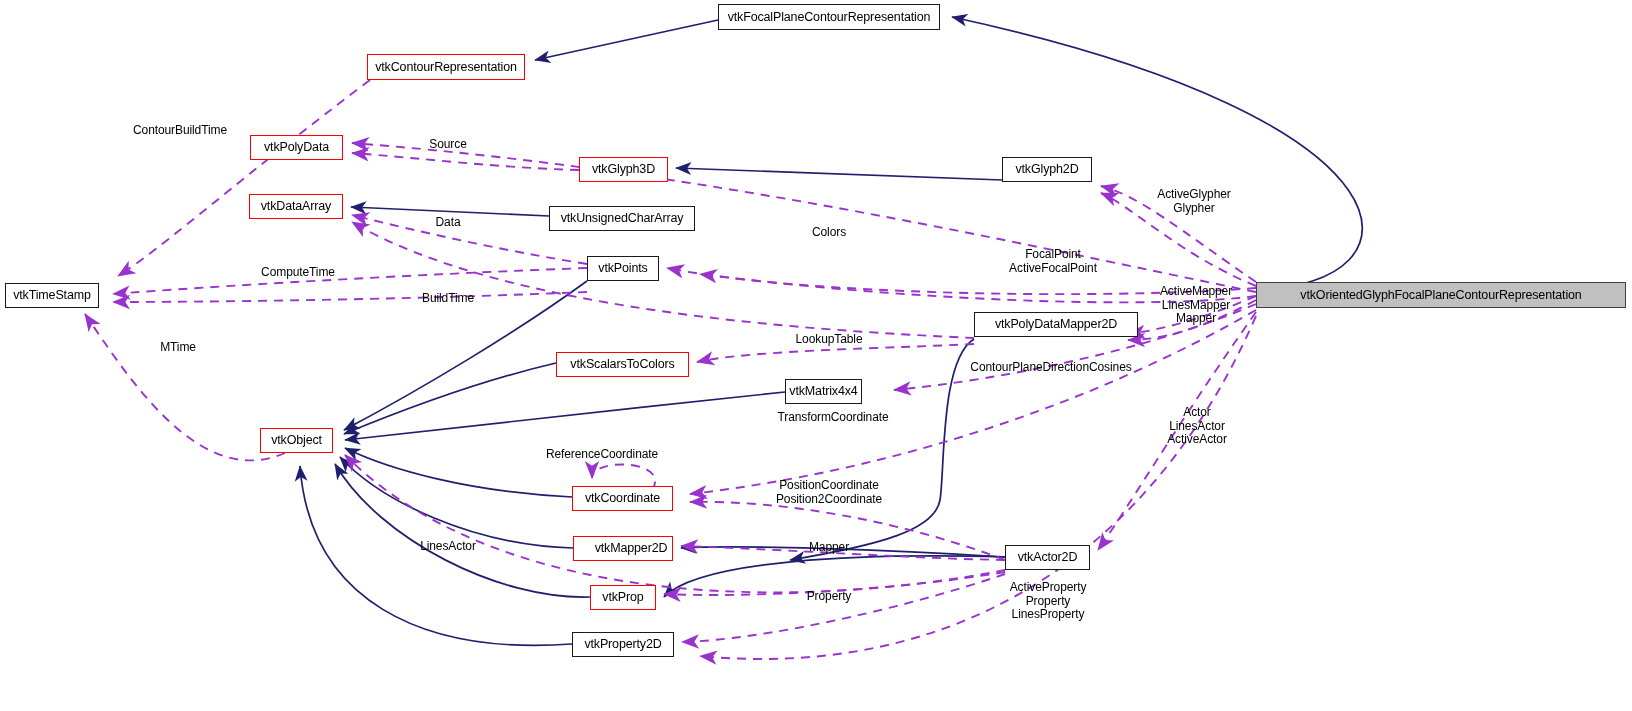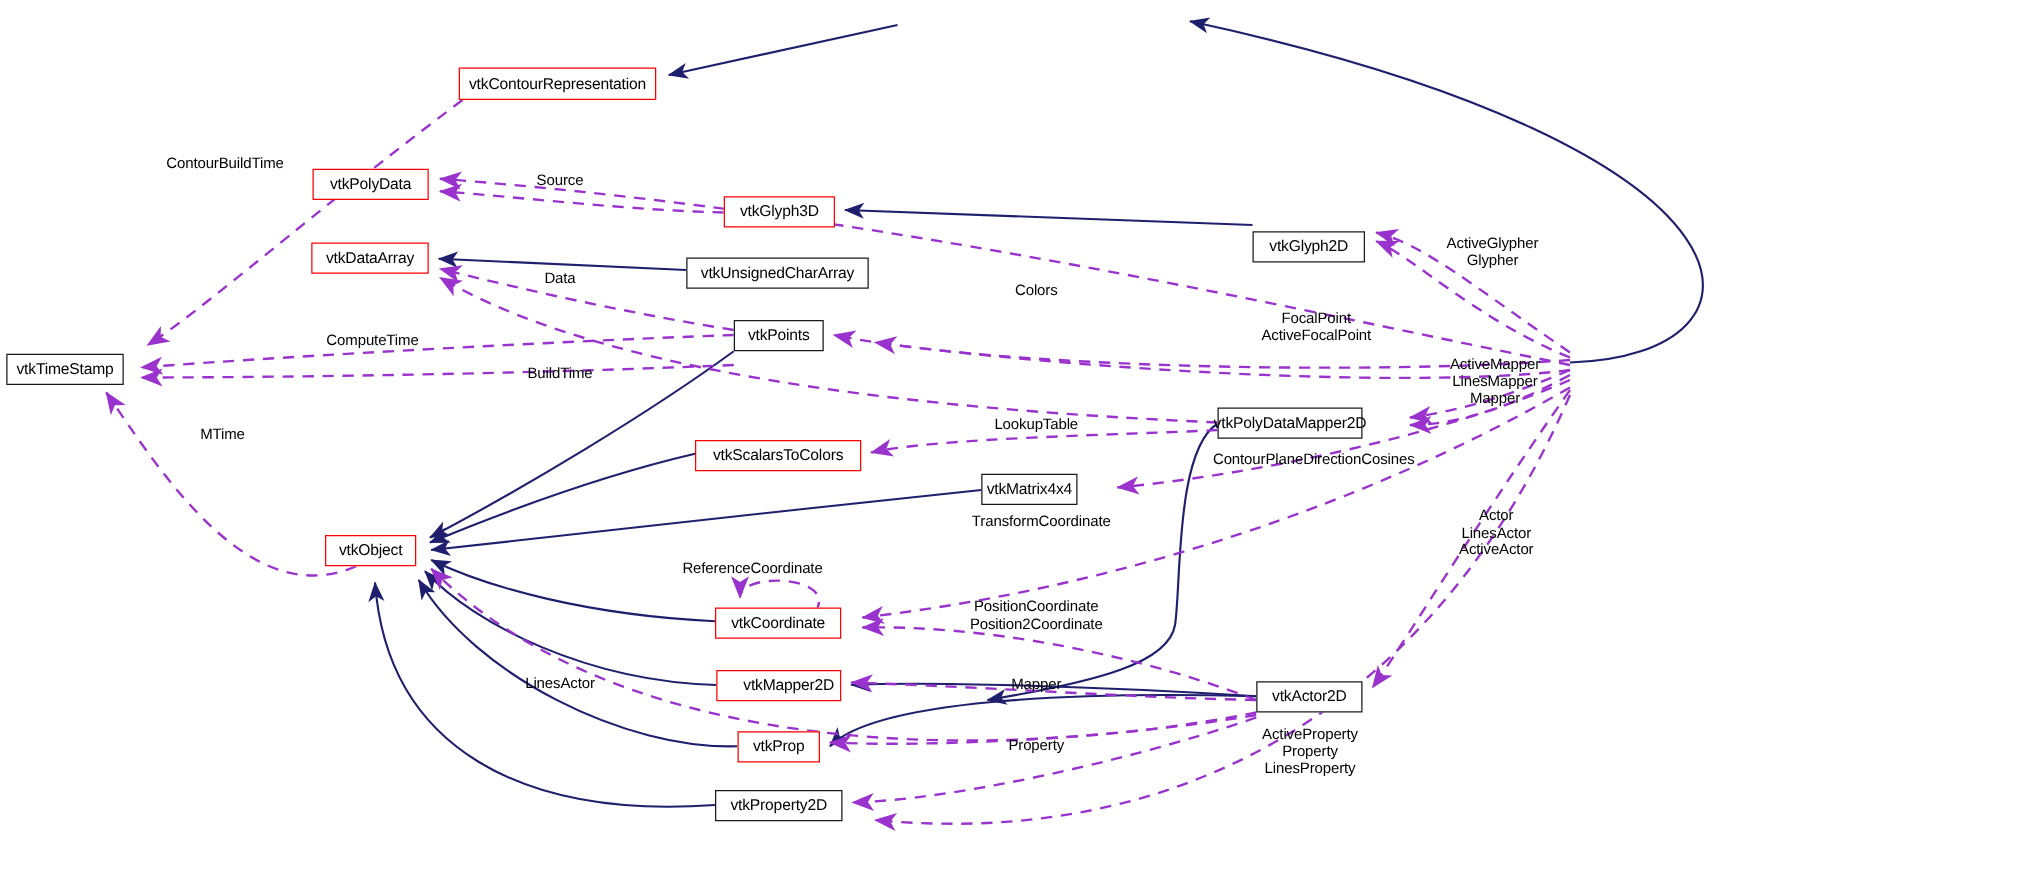--- a/index.html
+++ b/index.html
@@ -72,45 +72,51 @@
       <path d="M1005,574 C900,610 760,640 682,642"></path>
       <path d="M1256,316 C1150,560 950,680 700,656"></path>
       <path d="M1005,570 C800,610 500,610 345,455"></path>
     </g>
 
     <g fill="none" stroke="#9a32cd" stroke-width="1.9" stroke-dasharray="9,7">
       <path d="M652,490 C672,460 592,457 592,478" marker-end="url(#ah-purple)"></path>
     </g>
   </svg>
 
+  <div class="node black" style="left:718px;top:4px;width:222px;height:26px;">
+    <span>vtkFocalPlaneContourRepresentation</span>
+  </div>
   <div class="node red" style="left:367px;top:54px;width:158px;height:26px;">
     <span>vtkContourRepresentation</span>
   </div>
   <div class="node red" style="left:250px;top:135px;width:93px;height:25px;">
     <span>vtkPolyData</span>
   </div>
   <div class="node red" style="left:579px;top:157px;width:89px;height:25px;">
     <span>vtkGlyph3D</span>
   </div>
-  <div class="node black" style="left:1002px;top:185px;width:90px;height:25px;">
+  <div class="node black" style="left:1002px;top:157px;width:90px;height:25px;">
     <span>vtkGlyph2D</span>
   </div>
   <div class="node red" style="left:249px;top:194px;width:94px;height:25px;">
     <span>vtkDataArray</span>
   </div>
   <div class="node black" style="left:549px;top:206px;width:146px;height:25px;">
     <span>vtkUnsignedCharArray</span>
   </div>
   <div class="node black" style="left:587px;top:256px;width:72px;height:25px;">
     <span>vtkPoints</span>
   </div>
   <div class="node black" style="left:5px;top:283px;width:94px;height:25px;">
     <span>vtkTimeStamp</span>
   </div>
-  <div class="node black" style="left:974px;top:326px;width:116px;height:25px;justify-content:center;">
+  <div class="node focus" style="left:1256px;top:282px;width:370px;height:26px;">
+    <span>vtkOrientedGlyphFocalPlaneContourRepresentation</span>
+  </div>
+  <div class="node black" style="left:974px;top:312px;width:164px;height:25px;justify-content:center;">
     <span>vtkPolyDataMapper2D</span>
   </div>
   <div class="node red" style="left:556px;top:352px;width:133px;height:25px;">
     <span>vtkScalarsToColors</span>
   </div>
   <div class="node black" style="left:785px;top:379px;width:77px;height:25px;">
     <span>vtkMatrix4x4</span>
   </div>
   <div class="node red" style="left:260px;top:428px;width:73px;height:25px;">
     <span>vtkObject</span>

